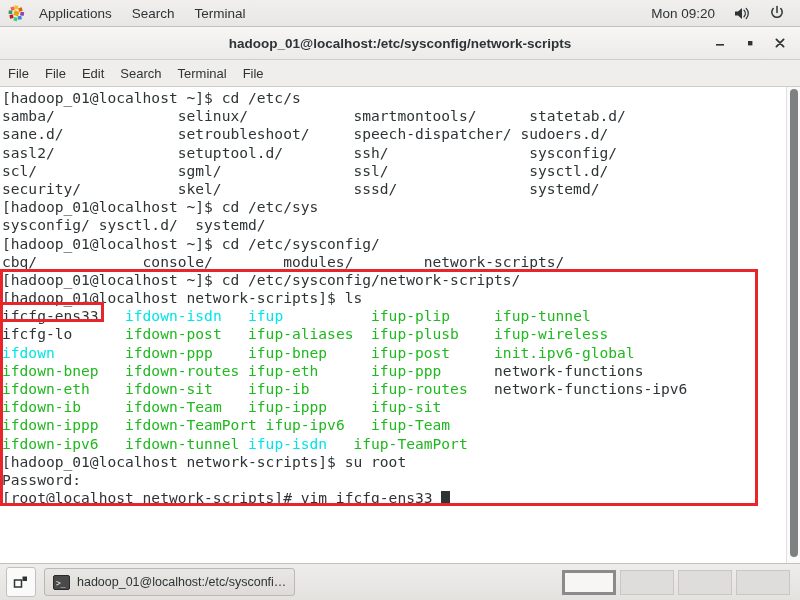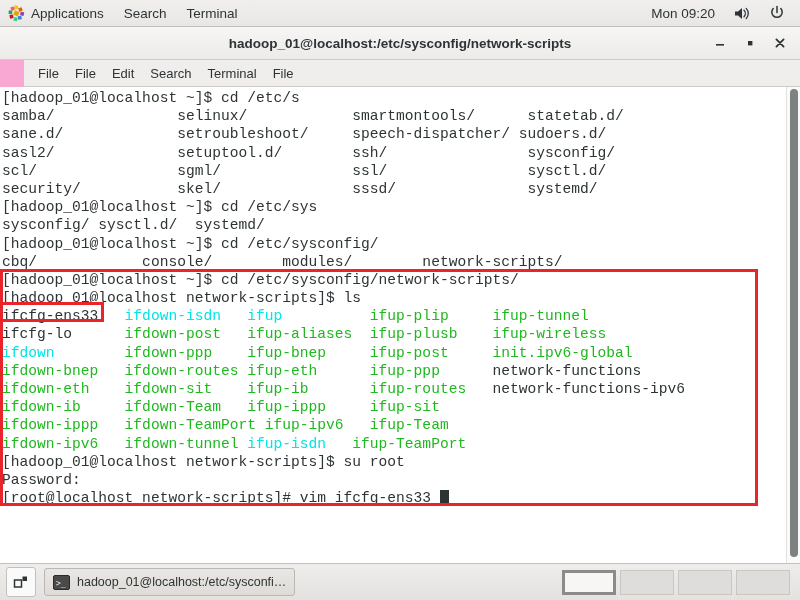--- a/index.html
+++ b/index.html
@@ -24,37 +24,37 @@
     box-sizing: border-box;
   }
   .panel-menu {
     font-size: 13.5px;
     color: #2e3436;
     padding: 3px 9px;
     margin: 0 1px;
     cursor: default;
     white-space: nowrap;
   }
-  #apps-menu { display: flex; align-items: center; gap: 6px; padding-left: 7px; }
+  #apps-menu { display: flex; align-items: center; gap: 14px; padding-left: 7px; }
   #gnome-logo { width: 17px; height: 17px; display:block; }
   #panel-spacer { flex: 1 1 auto; }
   #panel-right {
     display: flex; align-items: center; gap: 4px;
     padding-right: 8px;
   }
   #clock { font-size: 13.5px; color: #2e3436; padding: 3px 8px; white-space: nowrap;}
   .panel-icon { padding: 3px 7px; display: flex; align-items: center; }
 
   
   #terminal-window {
     position: absolute;
     left: 0; top: 27px;
     width: 800px;
     height: 536px;
-    background: #f9a8d4;
+    background: #a16207;
     box-sizing: border-box;
   }
   #titlebar {
     position: relative;
     height: 32px;
     background: linear-gradient(to bottom, #f7f6f5 0%, #edebe9 100%);
     border-bottom: 1px solid #cfcbc6;
     display: flex;
     align-items: center;
     justify-content: center;
@@ -78,23 +78,21 @@
     border-radius: 3px;
   }
   .winbtn svg { display: block; }
 
   #menubar {
     height: 27px;
     background: #f0eeec;
     border-bottom: 1px solid #cfcbc6;
     display: flex;
     align-items: center;
-    padding-left: 6px;
-    box-sizing: border-box;
-    margin-left: 24px;
+    box-sizing: border-box;
   }
   .menu-item {
     font-size: 13px;
     color: #2e3436;
     padding: 4px 8px;
     white-space: nowrap;
   }
 
   
   #term-body {
@@ -109,21 +107,21 @@
     width: 772px;
     padding: 0 0 0 2px;
     box-sizing: border-box;
     font-family: "DejaVu Sans Mono", "Liberation Mono", monospace;
     font-size: 14.6px;
     line-height: 18.2px;
     color: #2e3436;
     white-space: pre;
     letter-spacing: 0px;
   }
-  .tl { display: block; height: 18.2px; font-family: Liberation Mono, monospace; }
+  .tl { display: block; height: 18.2px; }
   .c-cyan   { color: #00e5e5; }
   .c-green  { color: #1fb81f; }
   .c-dark   { color: #2e3436; }
   .cursor {
     display: inline-block;
     width: 9px; height: 15px;
     background: #2e3436;
     vertical-align: -3px;
   }
 

